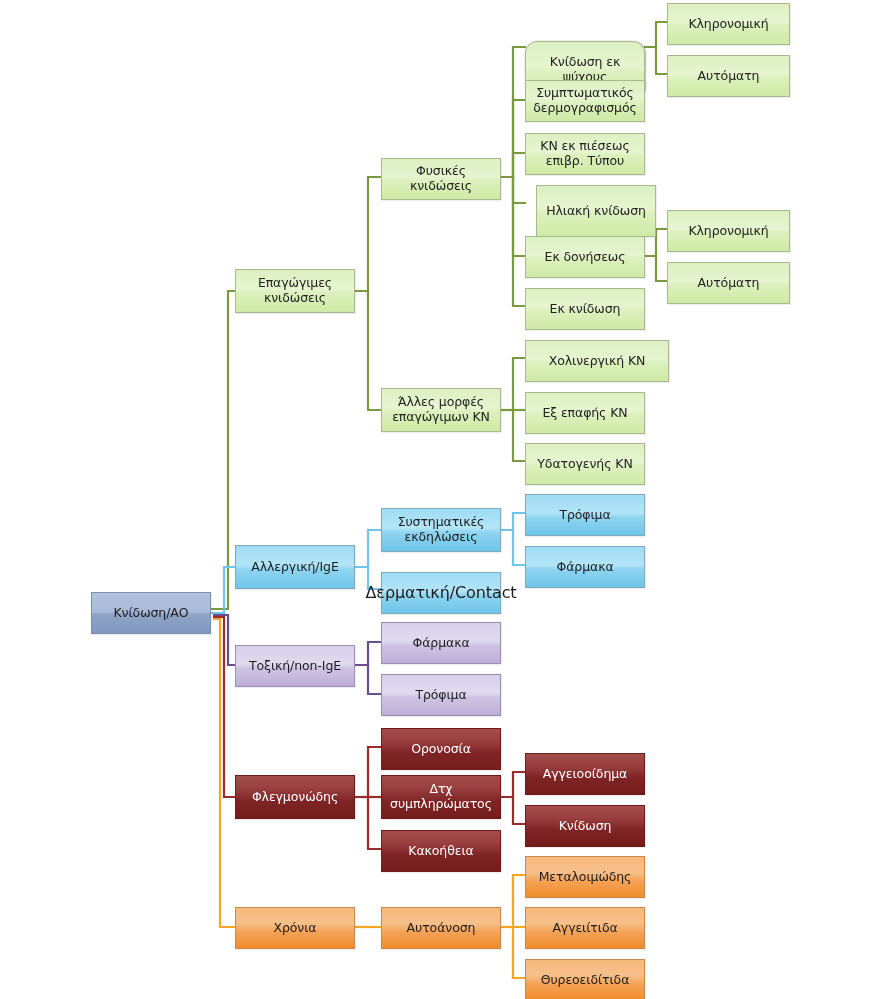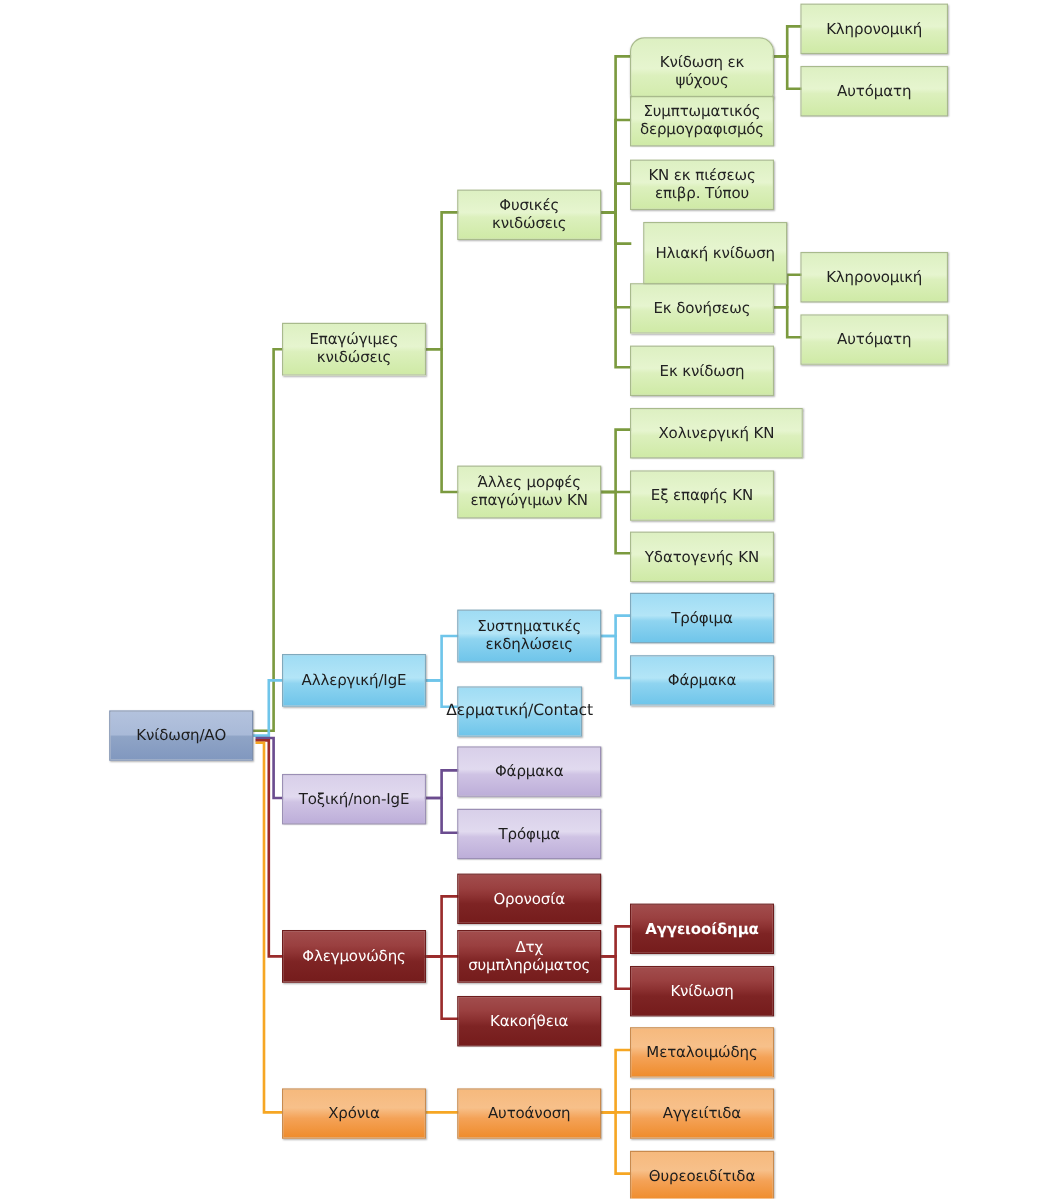--- a/index.html
+++ b/index.html
@@ -141,44 +141,44 @@
   <div class="node n-blue" style="left:235px;top:545px;width:120px;height:44px;">Αλλεργική/IgE</div>
   <div class="node n-purple" style="left:235px;top:645px;width:120px;height:40px;text-align:right;">Τοξική/non-IgE</div>
   <div class="node n-red" style="left:235px;top:775px;width:120px;height:44px;">Φλεγμονώδης</div>
   <div class="node n-orange" style="left:235px;top:907px;width:120px;height:40px;">Χρόνια</div>
 
   <div class="node n-green" style="left:381px;top:158px;width:120px;height:38px;">Φυσικές κνιδώσεις</div>
   <div class="node n-green" style="left:381px;top:388px;width:120px;height:44px;">Άλλες μορφές
 επαγώγιμων ΚΝ</div>
   <div class="node n-blue" style="left:381px;top:508px;width:120px;height:44px;">Συστηματικές
 εκδηλώσεις</div>
-  <div class="node n-blue" style="left:381px;top:572px;width:104px;height:34px;font-size:13px;">Δερματική/Contact</div>
+  <div class="node n-blue" style="left:381px;top:572px;width:120px;height:34px;font-size:16px;">Δερματική/Contact</div>
   <div class="node n-purple" style="left:381px;top:622px;width:120px;height:40px;">Φάρμακα</div>
   <div class="node n-purple" style="left:381px;top:674px;width:120px;height:40px;">Τρόφιμα</div>
   <div class="node n-red" style="left:381px;top:728px;width:120px;height:38px;">Ορονοσία</div>
   <div class="node n-red" style="left:381px;top:775px;width:120px;height:44px;">Δτχ
 συμπληρώματος</div>
   <div class="node n-red" style="left:381px;top:830px;width:120px;height:38px;">Κακοήθεια</div>
   <div class="node n-orange" style="left:381px;top:907px;width:120px;height:40px;">Αυτοάνοση</div>
 
-  <div class="node n-green" style="left:525px;top:31px;width:120px;height:58px;border-radius:12px;">Κνίδωση εκ
+  <div class="node n-green" style="left:525px;top:41px;width:120px;height:58px;border-radius:12px;">Κνίδωση εκ
 ψύχους</div>
   <div class="node n-green" style="left:525px;top:80px;width:120px;height:40px;">Συμπτωματικός
 δερμογραφισμός</div>
   <div class="node n-green" style="left:525px;top:133px;width:120px;height:40px;">ΚΝ εκ πιέσεως
 επιβρ. Τύπου</div>
   <div class="node n-green" style="left:536px;top:185px;width:120px;height:52px;">Ηλιακή κνίδωση</div>
   <div class="node n-green" style="left:525px;top:236px;width:120px;height:40px;">Εκ δονήσεως</div>
   <div class="node n-green" style="left:525px;top:288px;width:120px;height:36px;">Εκ κνίδωση</div>
   <div class="node n-green" style="left:525px;top:340px;width:144px;height:36px;">Χολινεργική ΚΝ</div>
   <div class="node n-green" style="left:525px;top:392px;width:120px;height:36px;">Εξ επαφής ΚΝ</div>
   <div class="node n-green" style="left:525px;top:443px;width:120px;height:36px;">Υδατογενής ΚΝ</div>
   <div class="node n-blue" style="left:525px;top:494px;width:120px;height:38px;">Τρόφιμα</div>
   <div class="node n-blue" style="left:525px;top:546px;width:120px;height:38px;">Φάρμακα</div>
-  <div class="node n-red" style="left:525px;top:753px;width:120px;height:38px;font-weight:bold;">Αγγειοοίδημα</div>
+  <div class="node n-red" style="left:525px;top:753px;width:120px;height:38px;">Αγγειοοίδημα</div>
   <div class="node n-red" style="left:525px;top:805px;width:120px;height:22px;">Κνίδωση</div>
   <div class="node n-orange" style="left:525px;top:856px;width:120px;height:38px;">Μεταλοιμώδης</div>
   <div class="node n-orange" style="left:525px;top:907px;width:120px;height:38px;">Αγγειίτιδα</div>
   <div class="node n-orange" style="left:525px;top:959px;width:120px;height:38px;">Θυρεοειδίτιδα</div>
 
   <div class="node n-green" style="left:667px;top:3px;width:123px;height:38px;">Κληρονομική</div>
   <div class="node n-green" style="left:667px;top:55px;width:123px;height:38px;">Αυτόματη</div>
   <div class="node n-green" style="left:667px;top:210px;width:123px;height:38px;">Κληρονομική</div>
   <div class="node n-green" style="left:667px;top:262px;width:123px;height:38px;">Αυτόματη</div>
 

